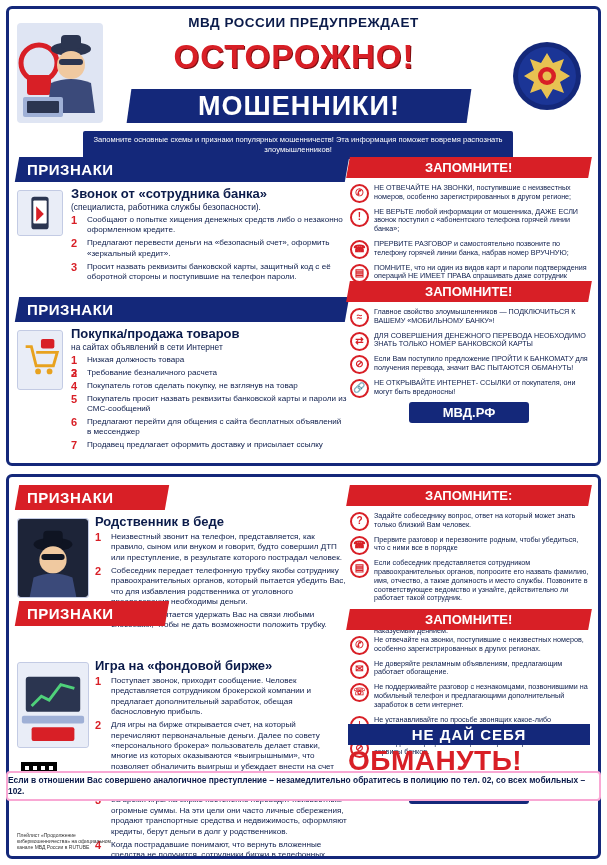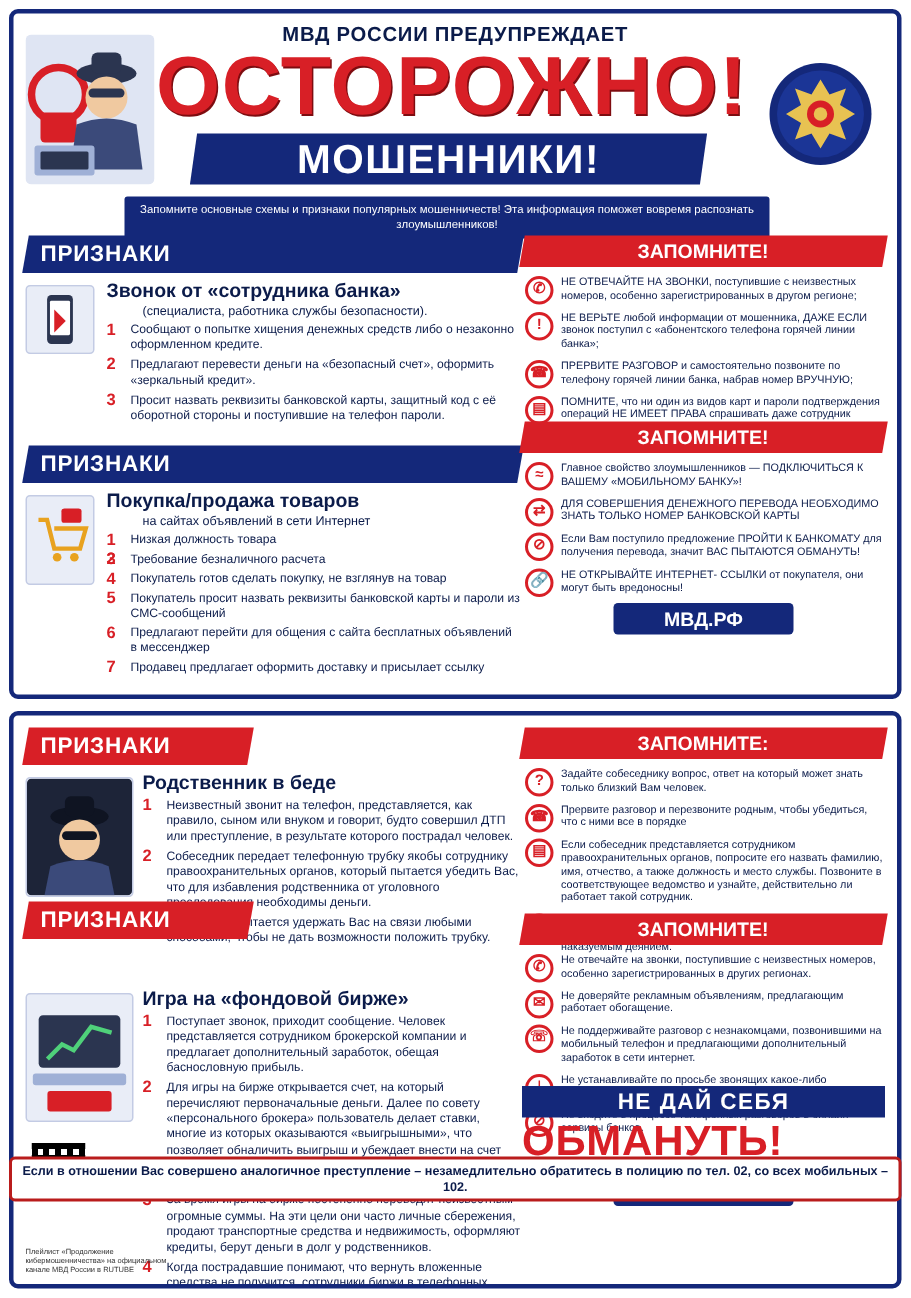--- a/index.html
+++ b/index.html
@@ -31,21 +31,21 @@
   .mvd-warn {
     position: absolute; top: 6px; left: 0; right: 0;
     text-align: center;
     font-size: 13.5px; font-weight: bold;
     letter-spacing: .5px;
     color: #0b1b4a;
   }
   .title-ostor {
     position: absolute; top: 22px; left: 95px; width: 380px;
     text-align: center;
-    font-size: 55px; font-weight: bold;
+    font-size: 33px; font-weight: bold;
     color: #d81f26;
     letter-spacing: 1px;
     line-height: 52px;
     text-shadow: 1px 1px 0 #7e0c10;
   }
   .title-mosh-wrap {
     position: absolute; top: 80px; left: 120px; width: 340px; height: 34px;
     background: #14287a;
     transform: skewX(-8deg);
   }
@@ -88,21 +88,21 @@
   .hdr-skew > span { display: inline-block; transform: skewX(10deg); }
 
   
   .col-left { position: absolute; left: 8px; top: 148px; width: 330px; }
   .col-left-2 { position: absolute; left: 8px; top: 288px; width: 330px; }
 
   .blk-title {
     font-size: 13px; font-weight: bold; color: #0b1b4a;
     margin: 4px 0 1px 0;
   }
-  .blk-sub { font-size: 8.4px; color: #0b1b4a; margin-left: 24px; }
+  .blk-sub { font-size: 8.4px; color: #0b1b4a; }
 
   ol.numlist { list-style: none; margin-top: 3px; }
   ol.numlist li {
     position: relative;
     padding-left: 16px;
     font-size: 8.1px;
     line-height: 10.4px;
     margin-bottom: 2.5px;
     color: #0b1b4a;
   }
@@ -159,23 +159,22 @@
   .b-right { position: absolute; right: 8px; top: 8px; width: 242px; }
   .b-right-2 { position: absolute; right: 8px; top: 132px; width: 242px; }
 
   .footer-note {
     position: absolute; left: 8px; bottom: 6px; width: 100px;
     font-size: 5px; line-height: 6px; color: #333;
   }
   .footer-bar {
     position: absolute; left: 6px; right: 6px; bottom: 4px;
     height: 30px;
-    border: 2px solid #b91c1c; border-radius: 4px;
+    border: 2px solid #f9a8d4; border-radius: 4px;
     display: flex; align-items: center; justify-content: center;
-    text-align: center;
     font-size: 8.4px; line-height: 11px; font-weight: bold;
     color: #0b1b4a;
     background: #fff;
   }
 
   .big-red {
     font-size: 28px; font-weight: bold; color: #d81f26;
     text-align: left; letter-spacing: .5px;
   }
   .big-blue-bar {

